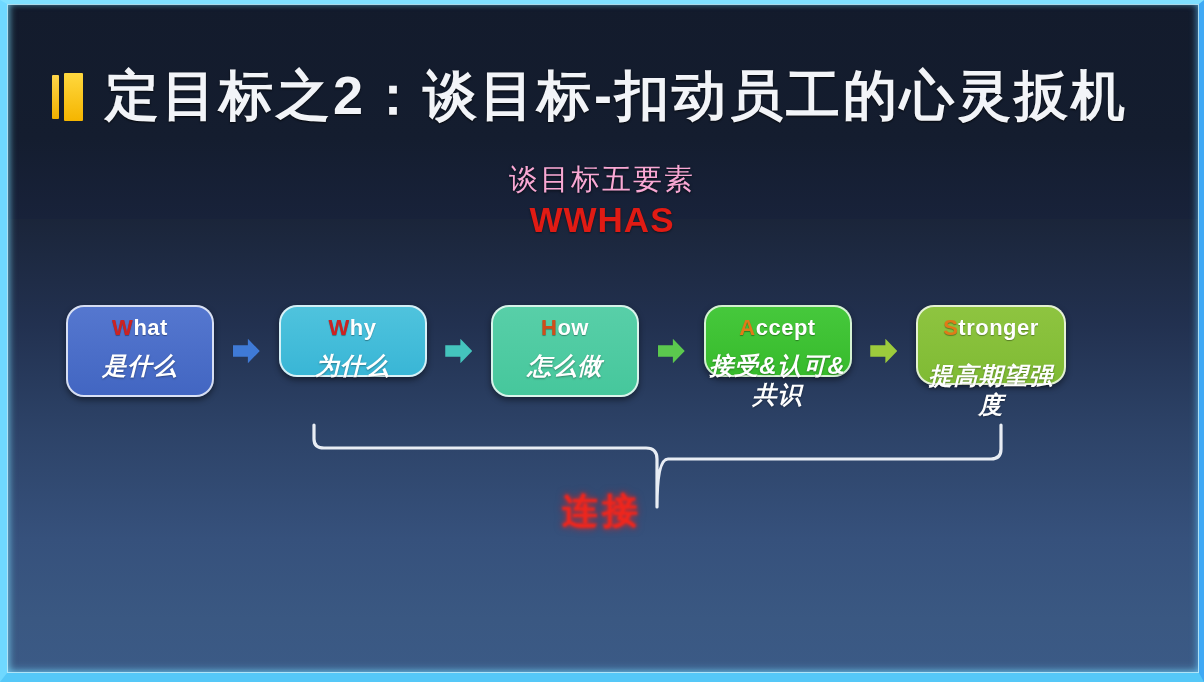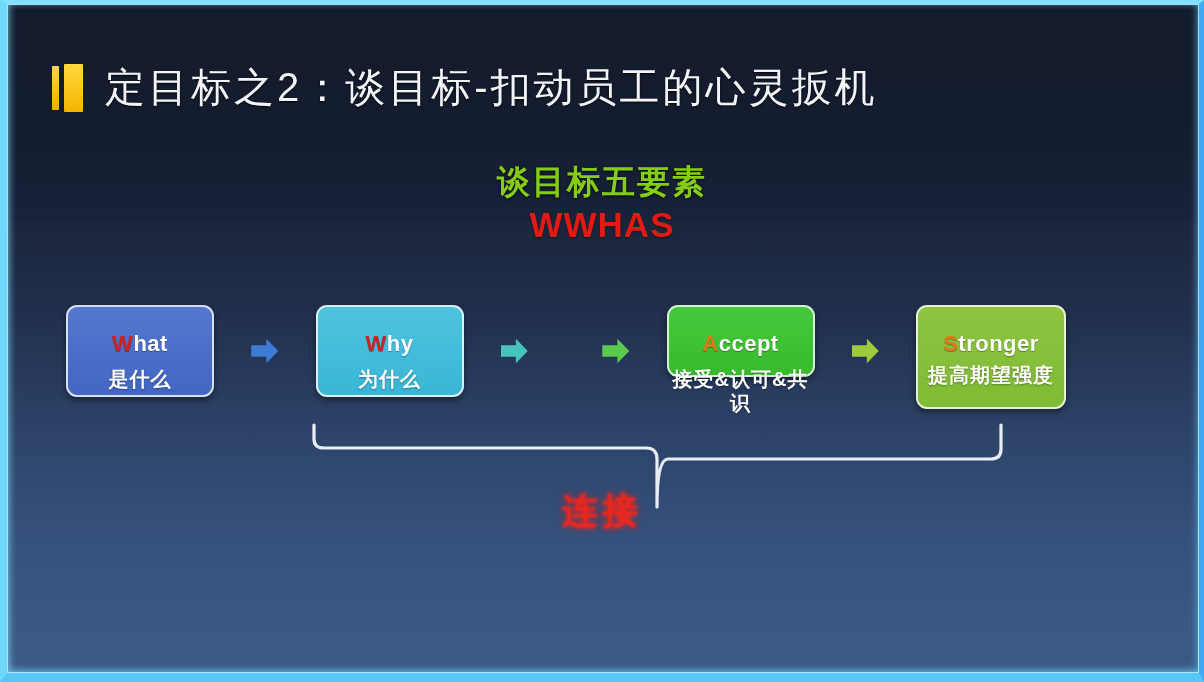--- a/index.html
+++ b/index.html
@@ -70,38 +70,38 @@
     background:linear-gradient(180deg,#ffd54a,#f0b000);
     border-radius:1px;
   }
   .title-mark .bar-wide {
     width:19px; height:48px;
     background:linear-gradient(180deg,#ffd83f,#f5b500);
     border-radius:1px;
   }
   .slide-title {
     color:#f2f4f8;
-    font-size:40px;
-    font-weight:400;
+    font-size:54px;
+    font-weight:700;
     letter-spacing:3px;
     white-space:nowrap;
     text-shadow:0 1px 2px rgba(0,0,0,.8);
   }
 
   
   .subtitle-block {
     position:absolute;
     left:0; right:0; top:160px;
     z-index:10;
     text-align:center;
   }
   .subtitle-cn {
-    color:#84cc16;
-    font-size:33px;
-    font-weight:700;
+    color:#f9a8d4;
+    font-size:29px;
+    font-weight:400;
     letter-spacing:2px;
     text-shadow:0 1px 3px rgba(0,0,0,.75);
   }
   .subtitle-en {
     color:#e01b14;
     font-size:35px;
     font-weight:700;
     letter-spacing:1px;
     text-shadow:0 1px 2px rgba(0,0,0,.5);
   }
@@ -109,56 +109,57 @@
   
   .flow {
     position:absolute;
     left:66px; top:305px;
     width:1000px; height:100px;
     z-index:10;
     display:flex; align-items:flex-start;
   }
   .node {
     position:relative;
-    border-radius:11px;
+    border-radius:18px;
     box-shadow:0 3px 6px rgba(0,0,0,.45);
     border:2px solid rgba(255,255,255,.78);
-    padding-top:25px;
+    padding-top:9px;
     text-align:center;
     overflow:visible;
   }
   .node .en {
     font-size:22px;
     font-weight:700;
     line-height:1.05;
     letter-spacing:.5px;
     color:#ffffff;
     text-shadow:0 1px 1px rgba(0,0,0,.35);
   }
   .node .en .cap { color:#cc2222; }
   .node.n3 .en .cap { color:#d14d1a; }
   .node.n4 .en .cap { color:#e07a18; }
   .node.n5 .en .cap { color:#e07a18; }
   .node .cn {
     margin-top:12px;
-    font-size:20px;
+    font-size:24px;
     font-weight:700;
     color:#ffffff;
     line-height:1.22;
     letter-spacing:1px;
     text-shadow:0 1px 2px rgba(0,0,0,.35);
+    font-style:italic;
   }
 
   .n1 { width:148px; height:92px; background:linear-gradient(180deg,#5577cf,#4266c2); }
-  .n2 { width:148px; height:92px; background:linear-gradient(180deg,#4fc3dd,#39b6d6); }
+  .n2 { width:148px; height:72px; background:linear-gradient(180deg,#4fc3dd,#39b6d6); }
   .n3 { width:148px; height:92px; background:linear-gradient(180deg,#58cfa8,#46c79c); }
   .n4 { width:148px; height:72px; background:linear-gradient(180deg,#46c83c,#37bb2c); }
-  .n5 { width:150px; height:104px; background:linear-gradient(180deg,#8ec440,#7fbb34); }
+  .n5 { width:150px; height:80px; background:linear-gradient(180deg,#8ec440,#7fbb34); }
   .n4 .cn { margin-top:12px; }
-  .n5 .cn { margin-top:8px; }
+  .n5 .cn { margin-top:22px; }
 
   .arrow {
     width:30px; height:92px;
     display:flex; align-items:center; justify-content:center;
     flex:0 0 auto;
   }
   .arrow .glyph {
     width:27px; height:26px;
     clip-path:polygon(0% 28%, 56% 28%, 56% 3%, 100% 50%, 56% 97%, 56% 72%, 0% 72%);
     filter:drop-shadow(0 1px 1px rgba(0,0,0,.5));
@@ -226,20 +227,24 @@
       <div class="en"><span class="cap">W</span><span>hy</span></div>
       <div class="cn">为什么</div>
     </div>
 
     <div class="spacer"></div>
     <div class="arrow">
       <span class="glyph" style="background:#44c4bd;"></span>
     </div>
     <div class="spacer"></div>
 
+    <div class="node n3">
+      <div class="en"><span class="cap">H</span><span>ow</span></div>
+      <div class="cn">怎么做</div>
+    </div>
 
     <div class="spacer"></div>
     <div class="arrow">
       <span class="glyph" style="background:#5bc84e;"></span>
     </div>
     <div class="spacer"></div>
 
     <div class="node n4">
       <div class="en"><span class="cap">A</span><span>ccept</span></div>
       <div class="cn">接受&amp;认可&amp;共识</div>

